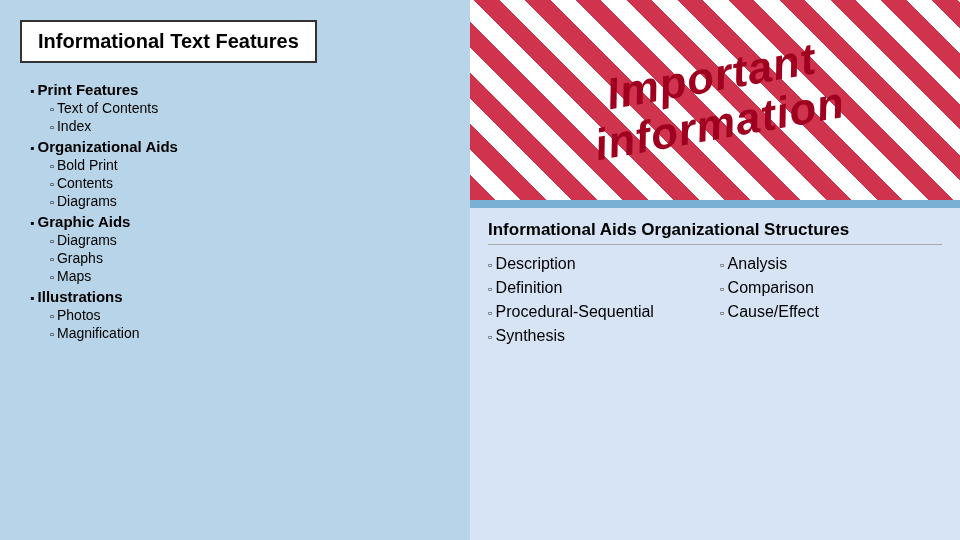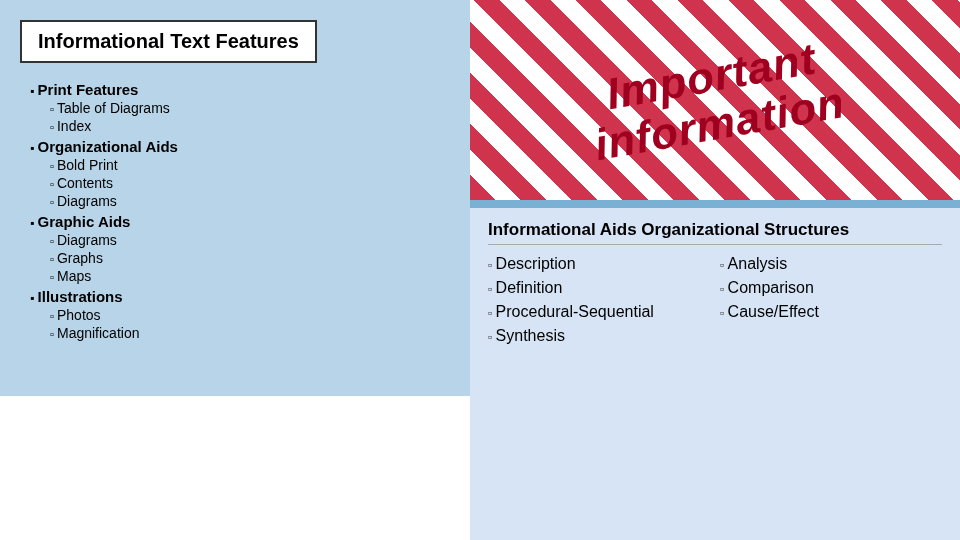--- a/index.html
+++ b/index.html
@@ -11,21 +11,21 @@
       overflow: hidden;
       position: relative;
     }
 
     
     .left-panel {
       position: absolute;
       left: 0;
       top: 0;
       width: 470px;
-      height: 396px;
+      height: 540px;
       background: #b8d4e8;
       padding: 20px 20px 20px 20px;
     }
 
     
     .title-box {
       background: #fff;
       border: 2px solid #333;
       padding: 8px 16px;
       display: inline-block;
@@ -178,21 +178,21 @@
 <div class="left-panel">
   <div class="title-box">
     <span>Informational Text Features</span>
   </div>
 
   <ul class="main-list">
 
     <li>
       <span>Print Features</span>
       <ul class="sub-list">
-        <li>Table of Diagrams</li>
+        <li>Text of Contents</li>
         <li>Index</li>
       </ul>
     </li>
 
     <li>
       <span>Organizational Aids</span>
       <ul class="sub-list">
         <li>Bold Print</li>
         <li>Contents</li>
         <li>Diagrams</li>

